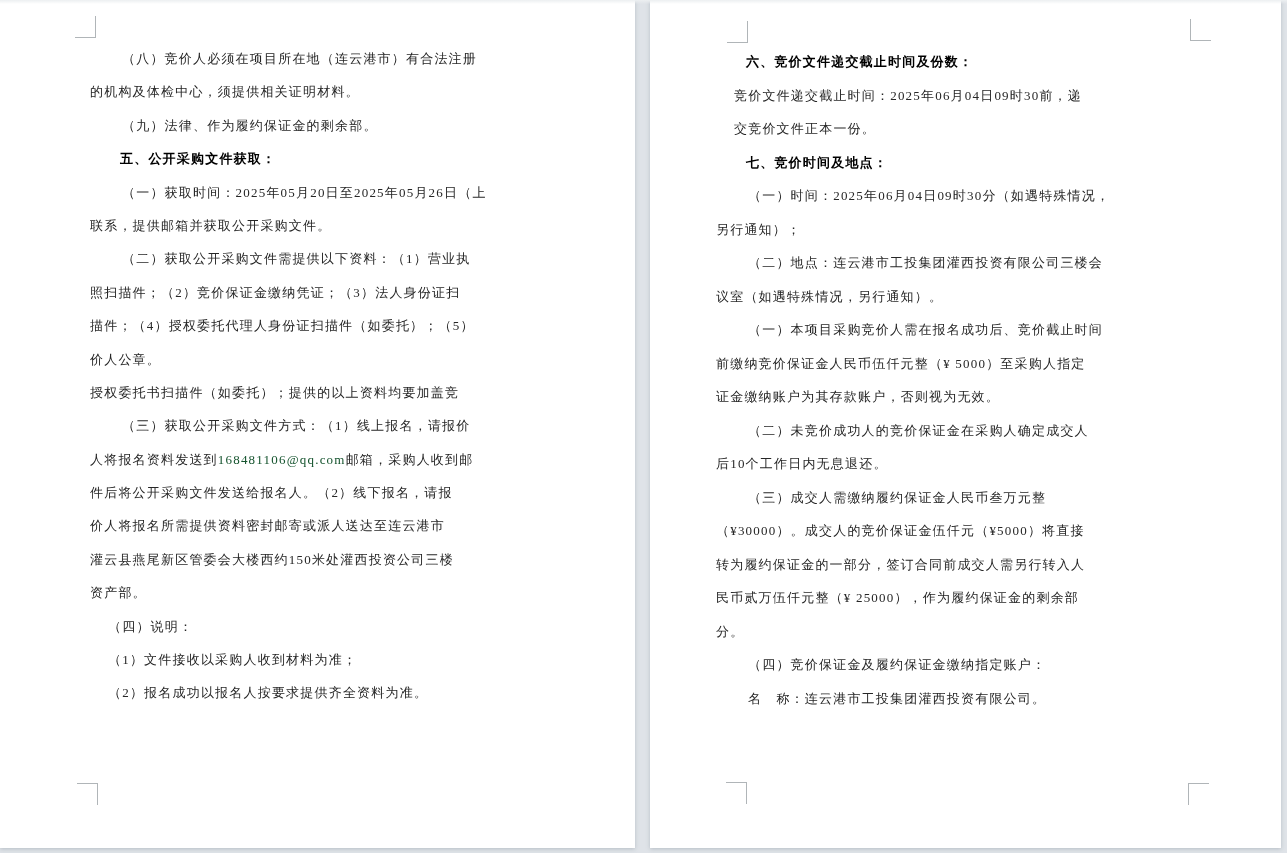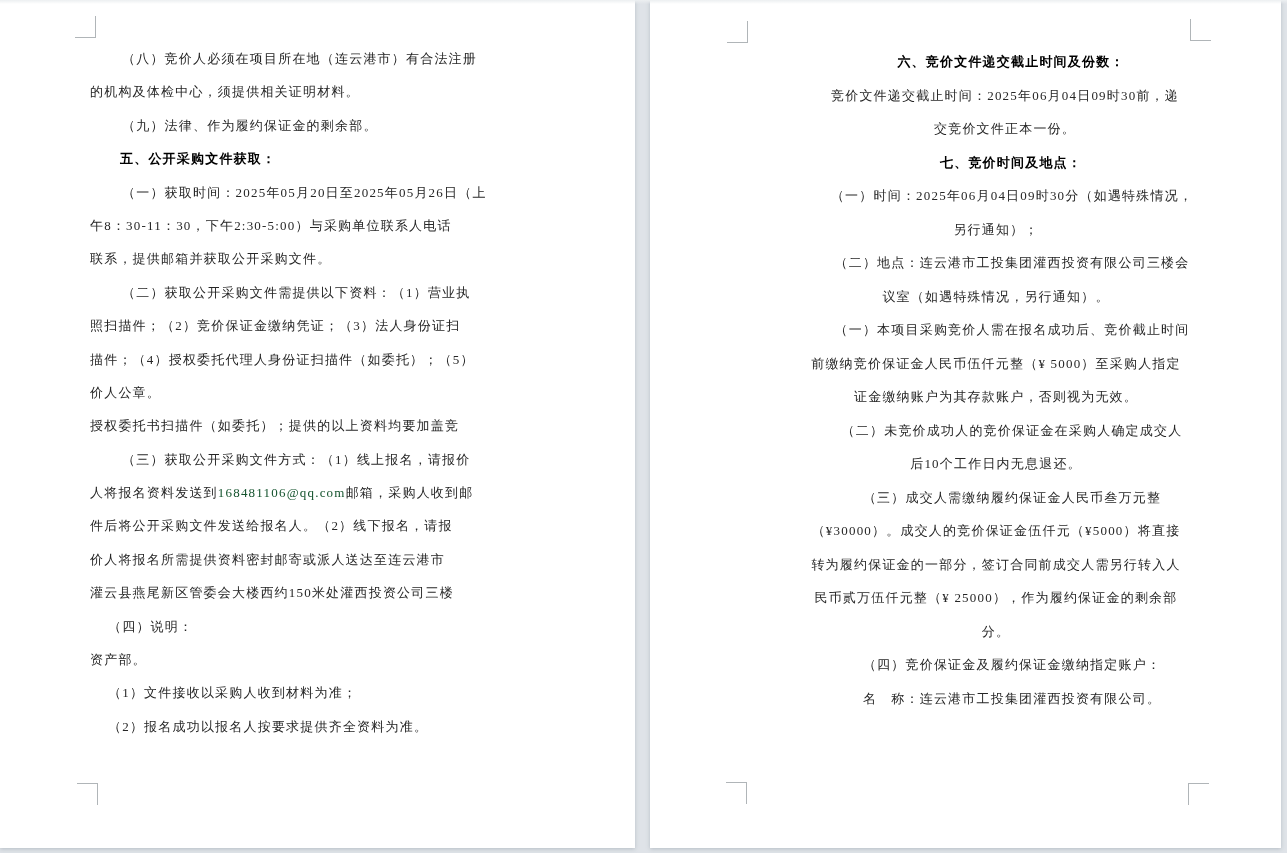--- a/index.html
+++ b/index.html
@@ -18,21 +18,21 @@
     position:absolute;left:0;top:0;width:1287px;height:4px;
     background:linear-gradient(#eceff1,rgba(236,239,241,0));
     z-index:5;pointer-events:none;
   }
   .textblock{
     position:absolute;
     color:#262626;
     font-size:13px;letter-spacing:1.2px;
   }
   #page-left .textblock{left:90px;top:42px;width:540px;}
-  #page-right .textblock{left:716px 0;left:66px;top:45px;width:560px;text-align:center;}
+  #page-right .textblock{left:716px 0;left:66px;top:45px;width:560px;}
   .line{
     height:33.4px;line-height:33.4px;white-space:nowrap;
   }
   #page-right .line{height:33.5px;line-height:33.5px;}
   .ind-b{text-indent:0;}
   .ind-p{text-indent:32px;}
   .ind-h{text-indent:30px;}
   .ind-s{text-indent:18px;}
   .line.bold{font-weight:bold;color:#000;}
   .red{color:#14532d;}
@@ -48,34 +48,33 @@
 
 <div class="page" id="page-left">
   <div class="cm cm-tl" style="left:75px;top:16px;"></div>
   <div class="cm cm-bl" style="left:77px;top:783px;"></div>
   <div class="textblock" style="left:90px;top:42px;">
       <div class="line ind-p">（八）竞价人必须在项目所在地（连云港市）有合法注册</div>
       <div class="line ind-b">的机构及体检中心，须提供相关证明材料。</div>
       <div class="line ind-p">（九）法律、作为履约保证金的剩余部。</div>
       <div class="line ind-h bold">五、公开采购文件获取：</div>
       <div class="line ind-p">（一）获取时间：2025年05月20日至2025年05月26日（上</div>
-      <div class="line ind-b">午8：30-11：30，下午2:30-5:00）与采购单位联系人电话</div>
       <div class="line ind-b">联系，提供邮箱并获取公开采购文件。</div>
       <div class="line ind-p">（二）获取公开采购文件需提供以下资料：（1）营业执</div>
       <div class="line ind-b">照扫描件；（2）竞价保证金缴纳凭证；（3）法人身份证扫</div>
       <div class="line ind-b">描件；（4）授权委托代理人身份证扫描件（如委托）；（5）</div>
       <div class="line ind-b">价人公章。</div>
       <div class="line ind-b">授权委托书扫描件（如委托）；提供的以上资料均要加盖竞</div>
       <div class="line ind-p">（三）获取公开采购文件方式：（1）线上报名，请报价</div>
       <div class="line ind-b"><span>人将报名资料发送到</span><span class="red">168481106@qq.com</span><span>邮箱，采购人收到邮</span></div>
       <div class="line ind-b">件后将公开采购文件发送给报名人。（2）线下报名，请报</div>
       <div class="line ind-b">价人将报名所需提供资料密封邮寄或派人送达至连云港市</div>
       <div class="line ind-b">灌云县燕尾新区管委会大楼西约150米处灌西投资公司三楼</div>
+      <div class="line ind-b">资产部。</div>
       <div class="line ind-s">（四）说明：</div>
-      <div class="line ind-b">资产部。</div>
       <div class="line ind-s">（1）文件接收以采购人收到材料为准；</div>
       <div class="line ind-s">（2）报名成功以报名人按要求提供齐全资料为准。</div>
     </div>
 </div>
 
 <div class="page" id="page-right">
   <div class="cm cm-tl" style="left:77px;top:21px;"></div>
   <div class="cm cm-tr" style="left:540px;top:19px;"></div>
   <div class="cm cm-bl" style="left:76px;top:782px;"></div>
   <div class="cm cm-br" style="left:538px;top:783px;"></div>

